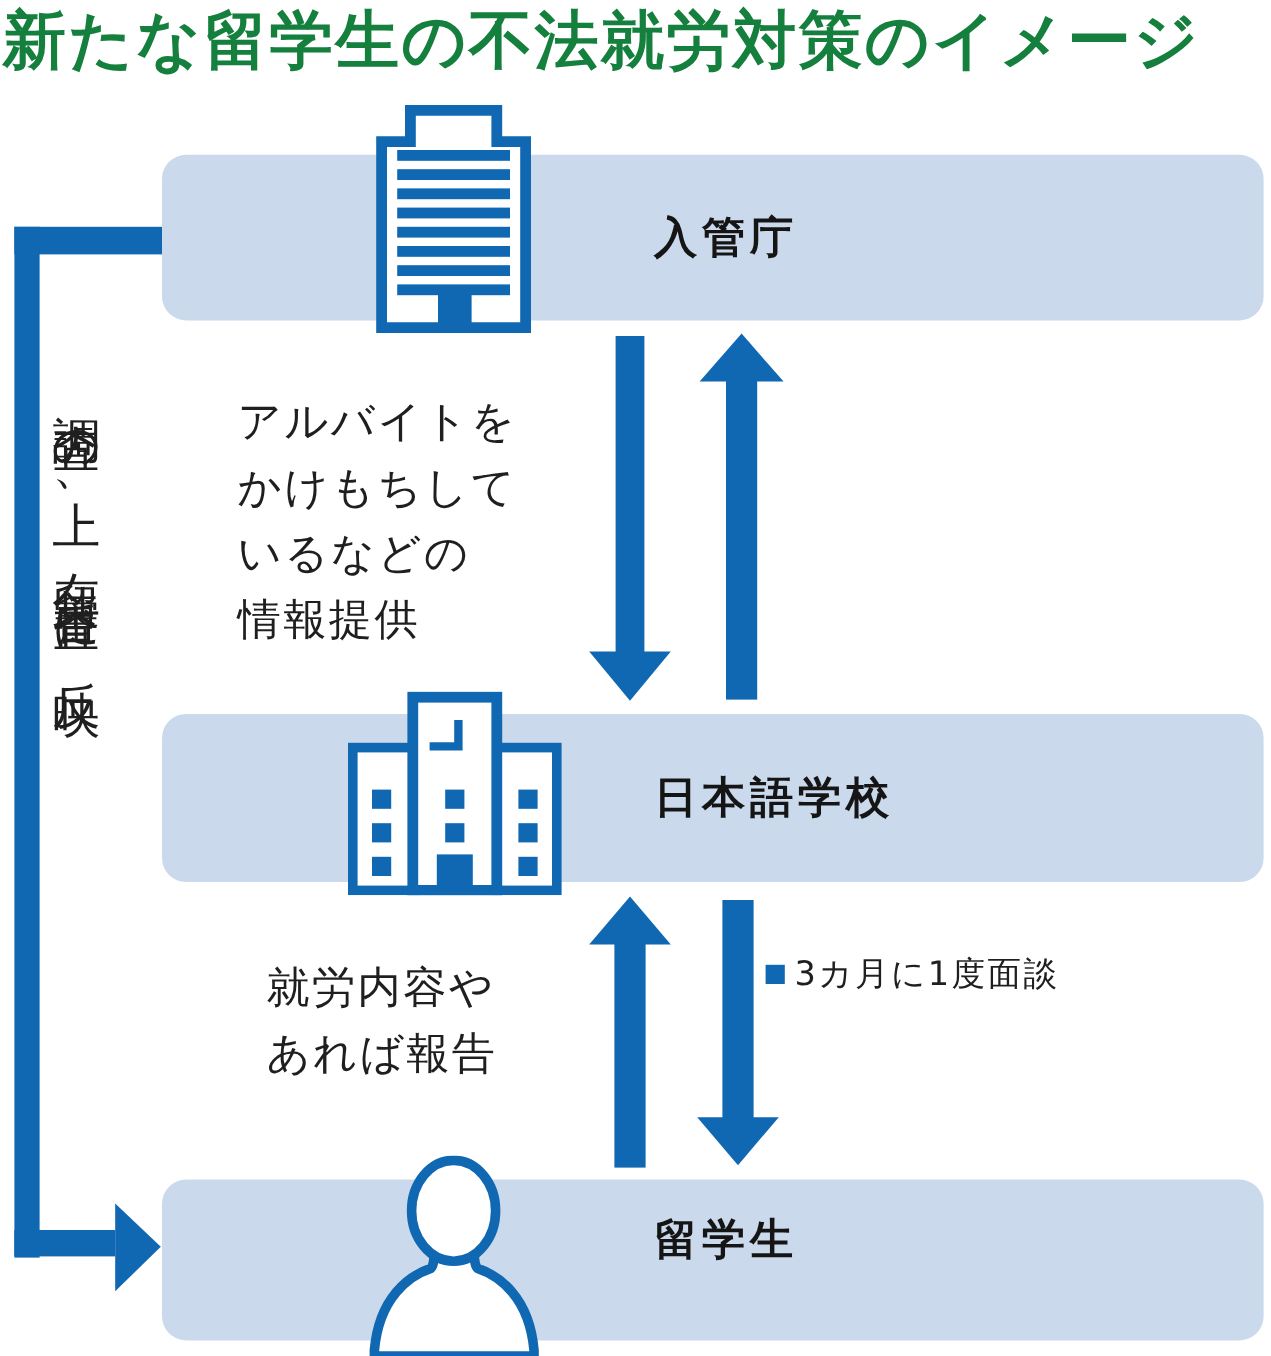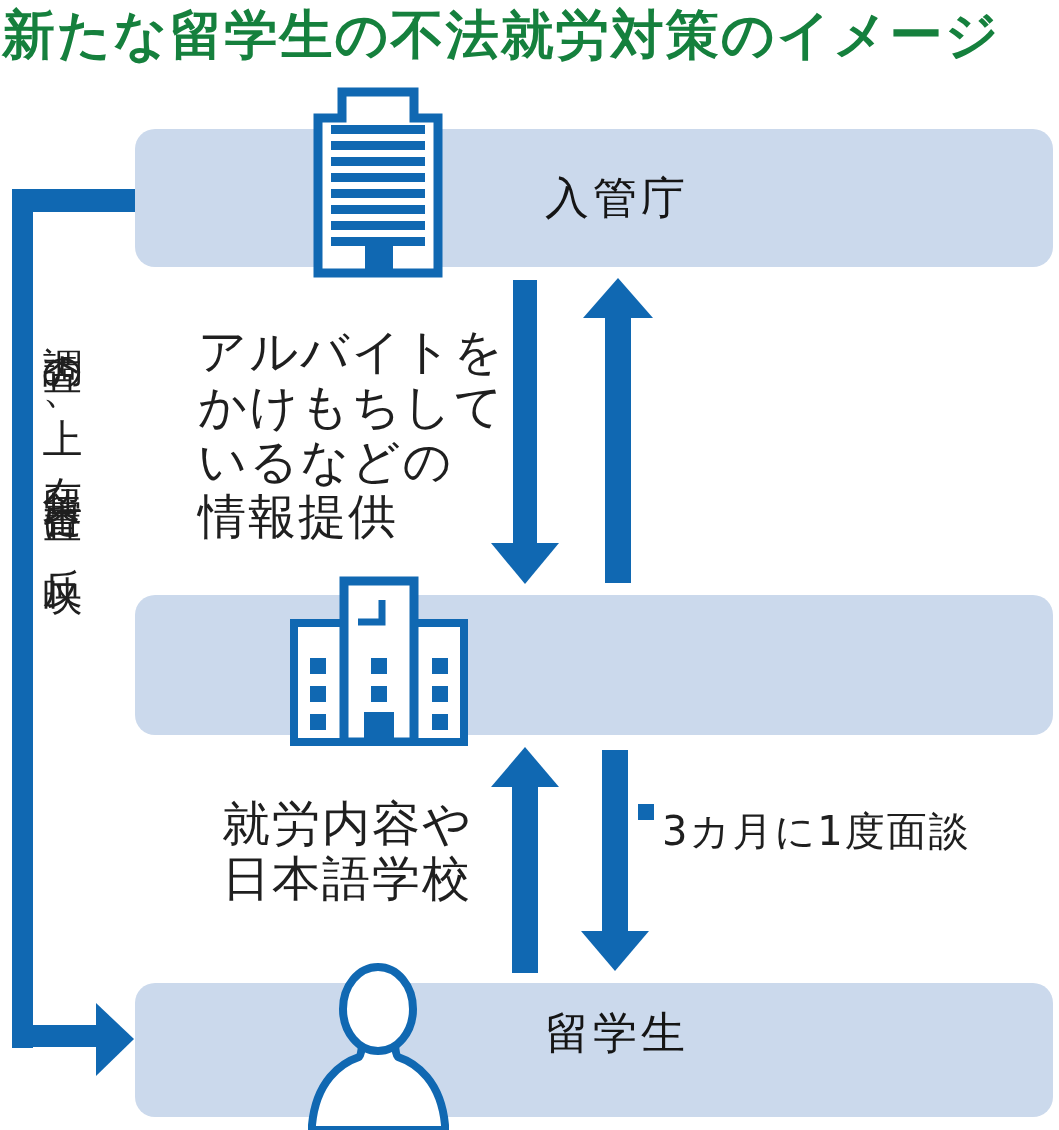--- a/index.html
+++ b/index.html
@@ -14,45 +14,45 @@
   }
   .band{
     position:absolute;left:135px;width:918px;height:138px;
     background:#cbd9ec;border-radius:20px;
   }
   .band.immigration{top:129px;height:138px;}
   .band.school{top:595px;height:140px;}
   .band.student{top:983px;height:134px;}
   .node-label{
     position:absolute;left:545px;display:flex;align-items:center;
-    font-size:44px;font-weight:400;letter-spacing:4px;color:#151515;
+    font-size:36px;font-weight:700;letter-spacing:4px;color:#151515;
   }
   .node-label.immigration{top:129px;height:138px;}
   .node-label.school{top:595px;height:140px;}
   .node-label.student{top:983px;height:100px;}
   .icon{position:absolute;z-index:3;}
   .icon.office{left:313px;top:87px;}
   .icon.schoolb{left:288px;top:576px;}
   .icon.person{left:305px;top:963px;}
   .arrow-layer{position:absolute;left:0;top:0;z-index:2;pointer-events:none;}
   .note{
-    position:absolute;font-size:48px;font-weight:500;line-height:55px;
+    position:absolute;font-size:36px;font-weight:500;line-height:55px;
     letter-spacing:2px;color:#1f1f1f;white-space:pre-line;z-index:4;
   }
   .note.info-provision{left:198px;top:324px;}
   .note.report-suspicion{left:645px;top:377px;}
   .note.report-work{left:222px;top:796px;}
   .bullet-list{position:absolute;left:638px;top:784px;z-index:4;}
   .bullet-item{display:flex;align-items:flex-start;}
   .bullet-sq{
     flex:0 0 auto;width:16px;height:16px;background:#1068b2;margin:20px 8px 0 0;
   }
   .bullet-text{
-    font-size:40px;font-weight:500;line-height:55px;letter-spacing:2px;
-    color:#1f1f1f;white-space:pre-line;margin-top:20px;
+    font-size:28px;font-weight:500;line-height:55px;letter-spacing:2px;
+    color:#1f1f1f;white-space:pre-line;
   }
   .vertical-note{
     position:absolute;left:36px;top:314px;height:620px;z-index:4;
     writing-mode:vertical-rl;text-orientation:upright;
     font-size:40px;font-weight:500;letter-spacing:9px;color:#1f1f1f;
   }
 </style>
 </head>
 <body>
 
@@ -123,32 +123,35 @@
   </svg>
 
   <svg class="icon person" width="150" height="167" viewBox="0 0 150 167">
     <path d="M57,76 C57,88 56,92 54,94 C36,100 11,118 7,162 L7,167 L140,167 L140,162 C136,118 111,100 93,94 C91,92 90,88 90,76 Z" fill="#ffffff" stroke="#1068b2" stroke-width="8" stroke-linejoin="round"></path>
     <ellipse cx="73" cy="46" rx="35" ry="42" fill="#ffffff" stroke="#1068b2" stroke-width="8"></ellipse>
   </svg>
 
   <div class="node-label immigration">
     <span>入管庁</span>
   </div>
+  <div class="node-label school">
+    <span>日本語学校</span>
+  </div>
   <div class="node-label student">
     <span>留学生</span>
   </div>
 
   <div class="note info-provision">アルバイトを
 かけもちして
 いるなどの
 情報提供</div>
 
 
   <div class="note report-work">就労内容や
-日本語学校</div>
+あれば報告</div>
 
   <div class="bullet-list">
     <div class="bullet-item">
       <span class="bullet-sq"></span>
       <span class="bullet-text">3カ月に1度面談</span>
     </div>
   </div>
 
   <div class="vertical-note">調査の上、在留審査に反映</div>
 

